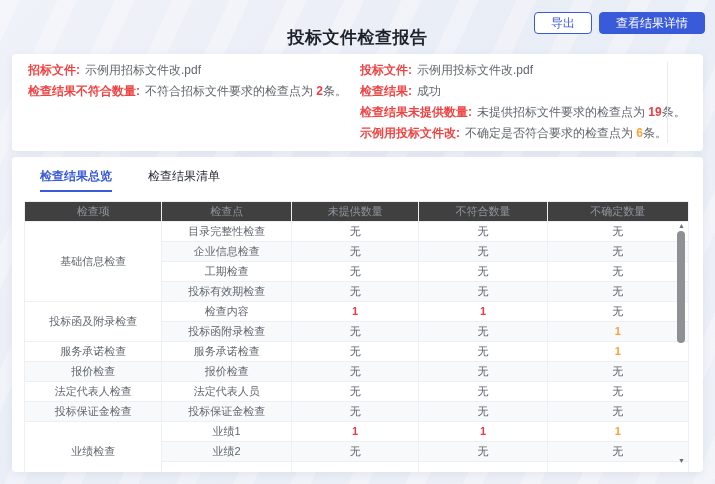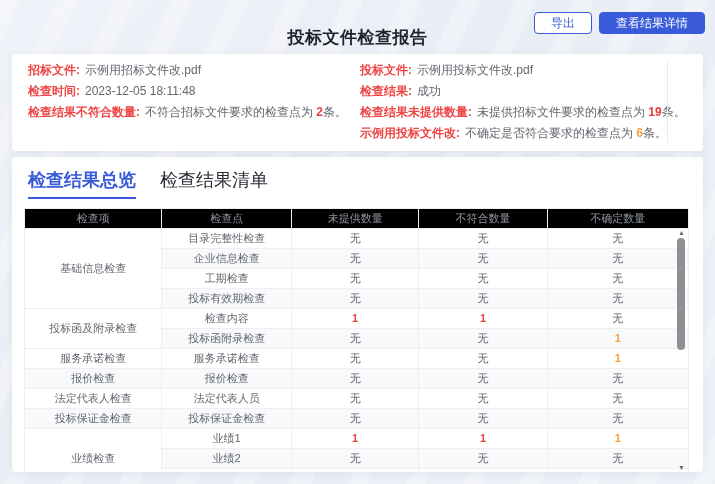--- a/index.html
+++ b/index.html
@@ -26,28 +26,28 @@
   .info-divider { position:absolute; right:35px; top:8px; bottom:8px; width:1px; background:#e8eaf0; }
   .info-line { font-size:12px; line-height:21px; height:21px; white-space:nowrap; overflow:hidden; }
   .info-label { font-weight:bold; color:#ef4444; margin-right:5px; }
   .info-value { color:#62676e; }
   .num-blue { color:var(--primary); font-weight:bold; }
   .num-red { color:var(--red); font-weight:bold; }
   .num-orange { color:var(--orange); font-weight:bold; }
 
   .main-card { margin-top:6px; height:315px; padding:11px 10px 0; overflow:hidden; }
   .tabs { display:flex; gap:24px; padding-left:6px; margin-bottom:9px; }
-  .tab { font-size:18px; color:#272b33; padding-bottom:5px; cursor:pointer; border-bottom:2px solid transparent; }
+  .tab { font-size:12px; color:#272b33; padding-bottom:5px; cursor:pointer; border-bottom:2px solid transparent;margin-left:12px; }
   .tab.active { color:var(--primary); font-weight:bold; border-bottom-color:var(--primary); }
 
   .table-wrap { position:relative; height:271px; overflow:hidden; margin:0 2px; }
   table { width:calc(100% - 2px); border-collapse:collapse; table-layout:fixed; }
   th, td { border:1px solid #edeff2; font-size:11px; height:20px; line-height:19px;
            text-align:center; padding:0 4px; overflow:hidden; white-space:nowrap; }
-  thead th { background:#000000; color:#8f959e; font-weight:normal; }
+  thead th { background:#404040; color:#8f959e; font-weight:normal; }
   td { color:#62676e; background:transparent; }
   tr.stripe { background:#f8f9fb; }
   td.red { color:var(--red); font-weight:bold; }
   td.orange { color:var(--orange); font-weight:bold; }
 
   .scrollbar { position:absolute; top:21px; right:4px; width:11px; bottom:6px; }
   .sb-arrow { position:absolute; left:0; width:11px; text-align:center; font-size:7px; color:#6b6f76;
               line-height:7px; cursor:pointer; }
   .sb-up { top:0; }
   .sb-down { bottom:2px; }
@@ -62,23 +62,20 @@
   <div class="hdr-actions">
     <button class="btn btn-outline">导出</button>
     <button class="btn btn-primary">查看结果详情</button>
   </div>
 </div>
 
 <div class="card info-card">
   <div class="info-col">
     <div class="info-line">
       <span class="info-label">招标文件:</span><span class="info-value">示例用招标文件改.pdf</span>
-    </div>
-    <div class="info-line">
-      <span class="info-label">检查时间:</span><span class="info-value">2023-12-05 18:11:48</span>
     </div>
     <div class="info-line">
       <span class="info-label">检查结果不符合数量:</span><span class="info-value">不符合招标文件要求的检查点为 </span><span class="num-red">2</span><span class="info-value">条。</span>
     </div>
   </div>
   <div class="info-col">
     <div class="info-line">
       <span class="info-label">投标文件:</span><span class="info-value">示例用投标文件改.pdf</span>
     </div>
     <div class="info-line">

